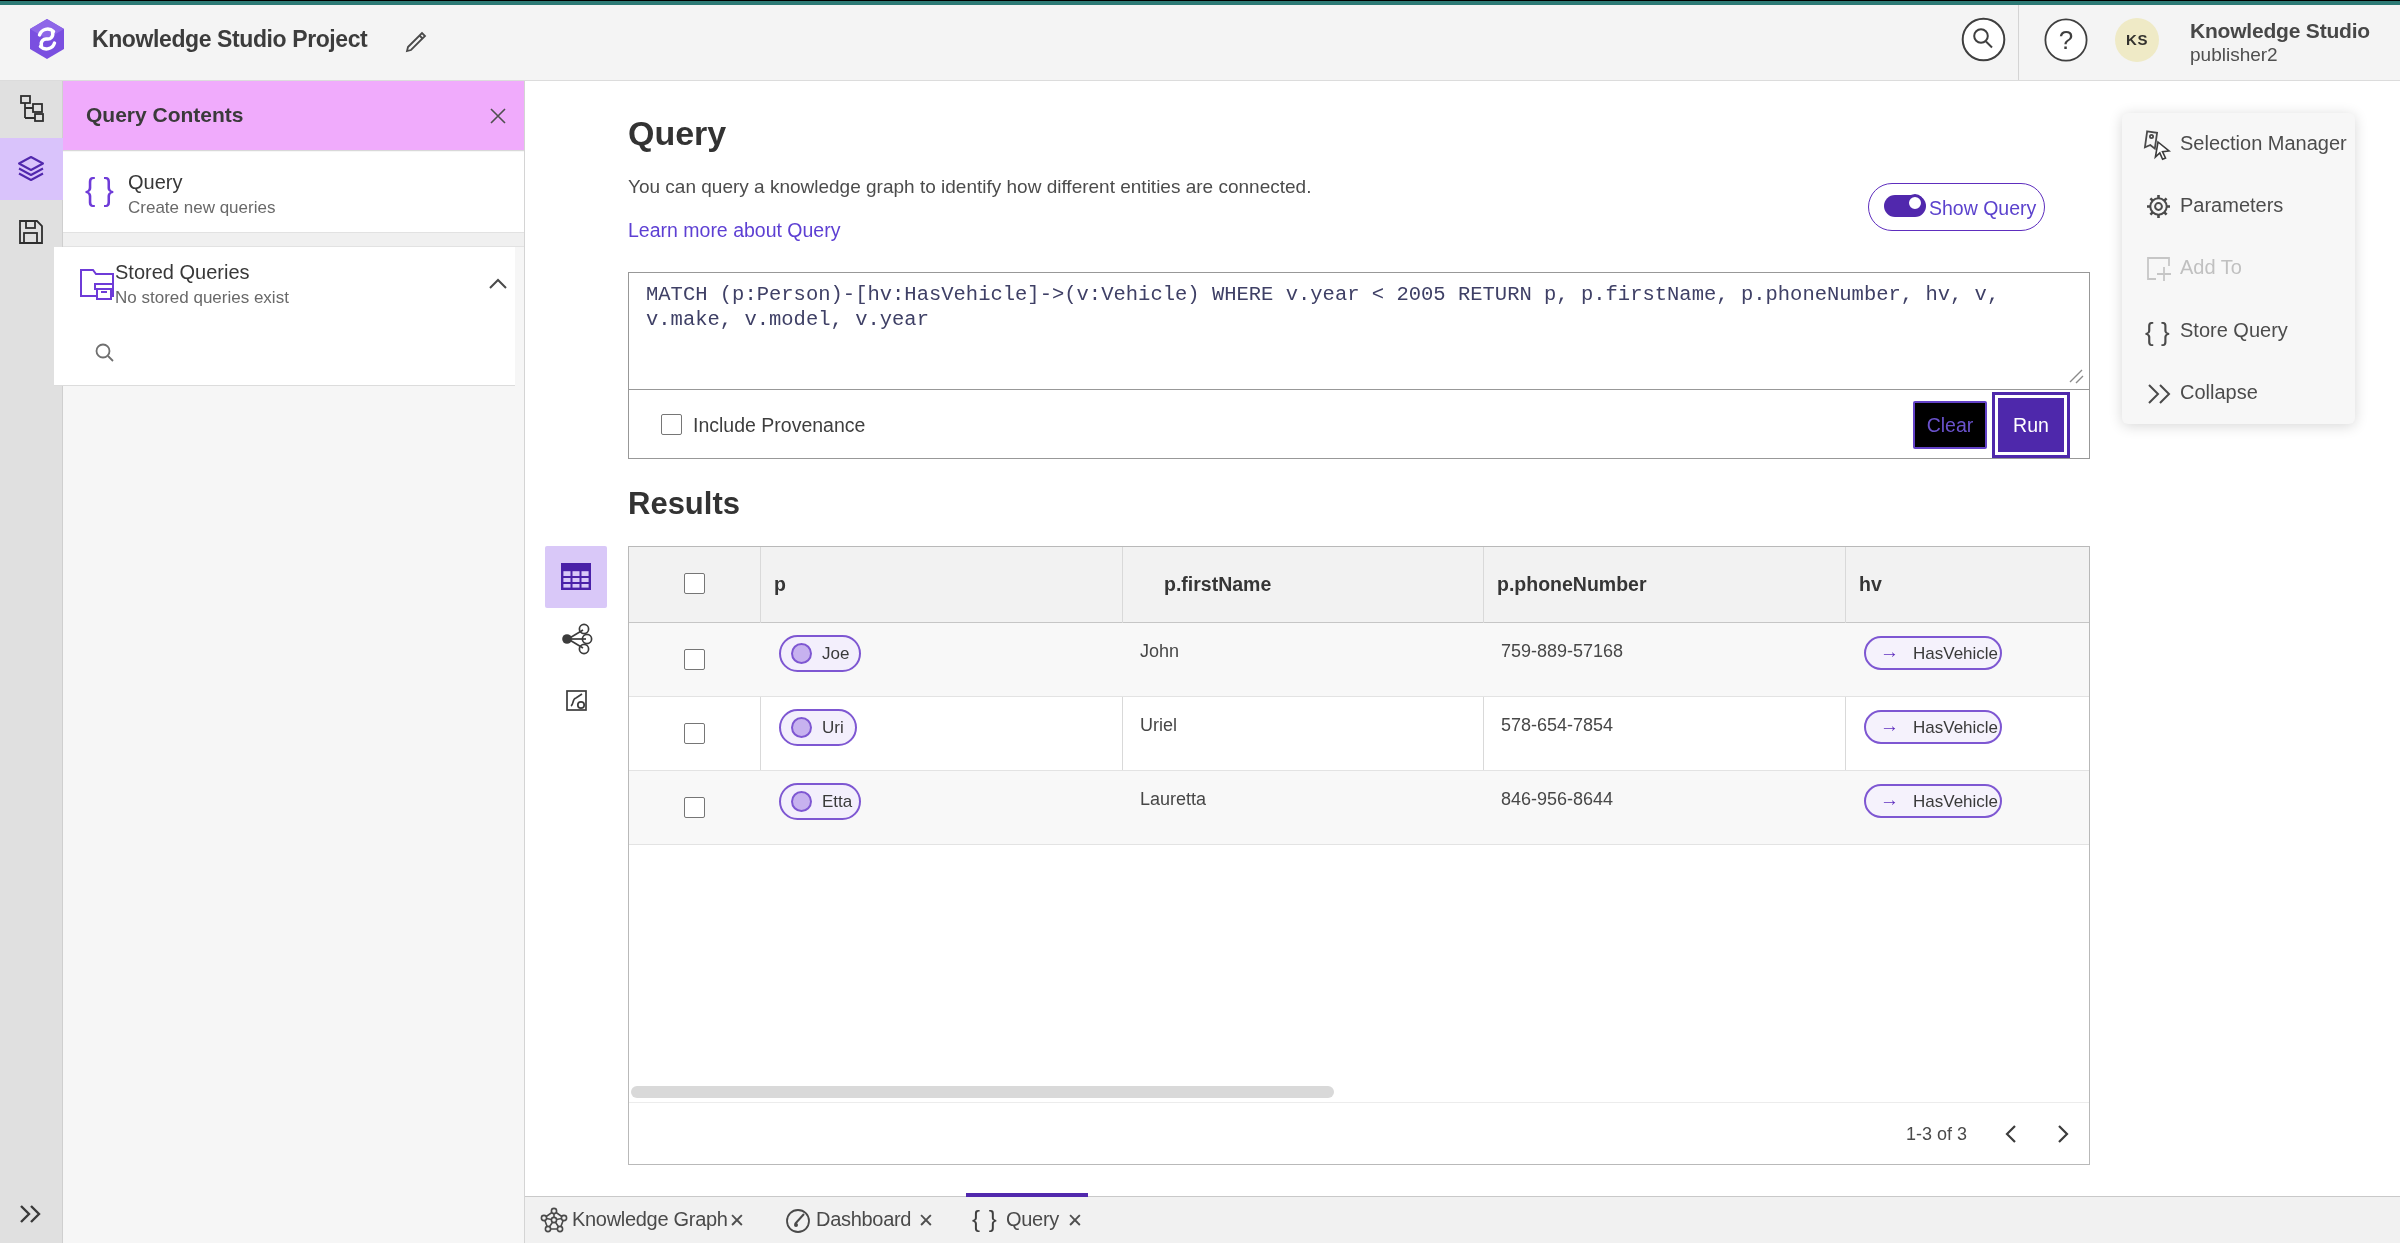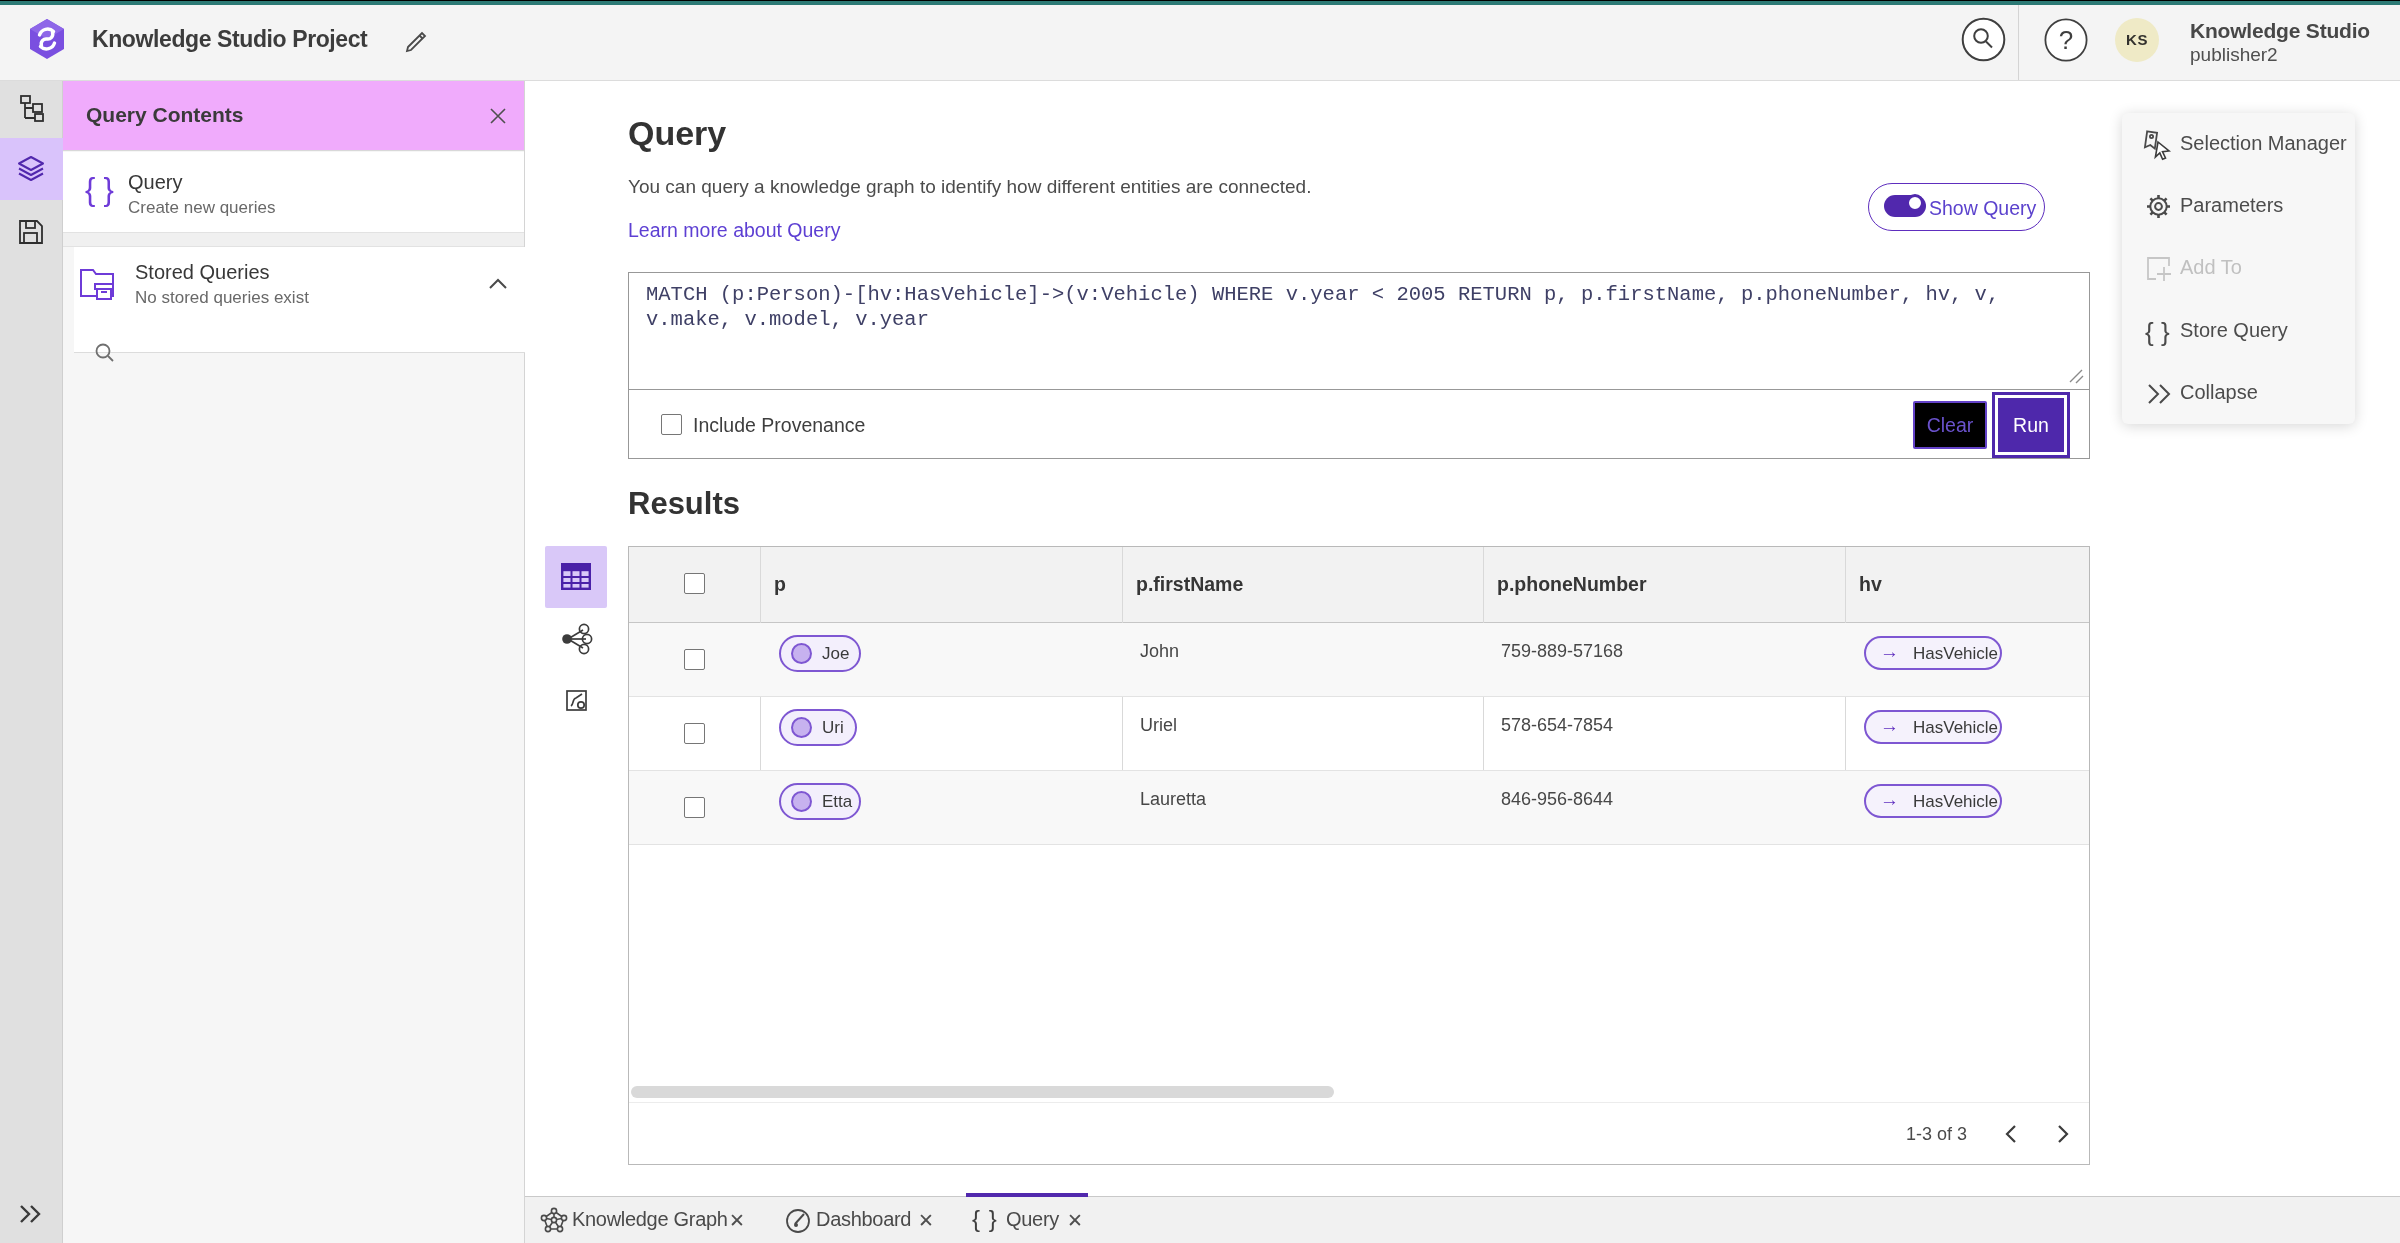--- a/index.html
+++ b/index.html
@@ -29,21 +29,21 @@
   
   #panel { left:63px; top:81px; width:462px; height:1162px; background:#f6f6f6;
     border-right:1px solid #d4d4d4; }
   #phead { left:63px; top:81px; width:461px; height:70px; background:#f0abfc;
     border-bottom:1px solid #d8d8d8; }
   #phead .t { position:absolute; left:23px; top:22px; font-size:21px; font-weight:700; color:#3a3a3a; }
   #prowq { left:63px; top:152px; width:461px; height:81px; background:#fff;
     border-bottom:1px solid #e2e2e2; }
   #pgap  { left:63px; top:233px; width:461px; height:14px; background:#f0f0f0;
     border-bottom:1px solid #e2e2e2; }
-  #prows { left:74px; top:247px; width:461px; height:106px; background:#fff;
+  #prows { left:54px; top:247px; width:461px; height:139px; background:#fff;
     border-bottom:1px solid #dcdcdc;padding-left:14px; }
   .ptitle { position:absolute; font-size:20px; color:#383838; }
   .psub   { position:absolute; font-size:17px; color:#696969; }
   #pfilter { position:absolute; left:16px; top:86px; width:429px; height:39px;
     background:#fff; border:1px solid #8f8f8f; }
   #pfilter span { position:absolute; left:48px; top:8px; font-size:19px; color:#9a9a9a; }
 
   
   #main { left:525px; top:81px; width:1875px; height:1115px; background:#fff; }
   h1.q  { position:absolute; left:103px; top:33px; font-size:34px; font-weight:700; color:#333; }
@@ -167,21 +167,21 @@
         </div>
     </div>
   </div>
   <h2 class="r">Results</h2>
   <div class="abs" id="vtbl"></div>
 
   <div class="abs" id="tbl">
     <div id="thead">
       <div class="ck" style="top:26px;"></div>
       <span class="th" style="left:145px;">p</span>
-      <span class="th" style="left:507px;text-align:right;">p.firstName</span>
+      <span class="th" style="left:535px;text-align:right;">p.firstName</span>
       <span class="th" style="left:868px;">p.phoneNumber</span>
       <span class="th" style="left:1230px;">hv</span>
     </div>
     <div class="vline" style="left:131px;"></div>
     <div class="vline" style="left:493px;"></div>
     <div class="vline" style="left:854px;"></div>
     <div class="vline" style="left:1216px;"></div>
 
     <div class="row odd rborder" style="top:76px;">
       <div class="ck" style="top:26px;"></div>

